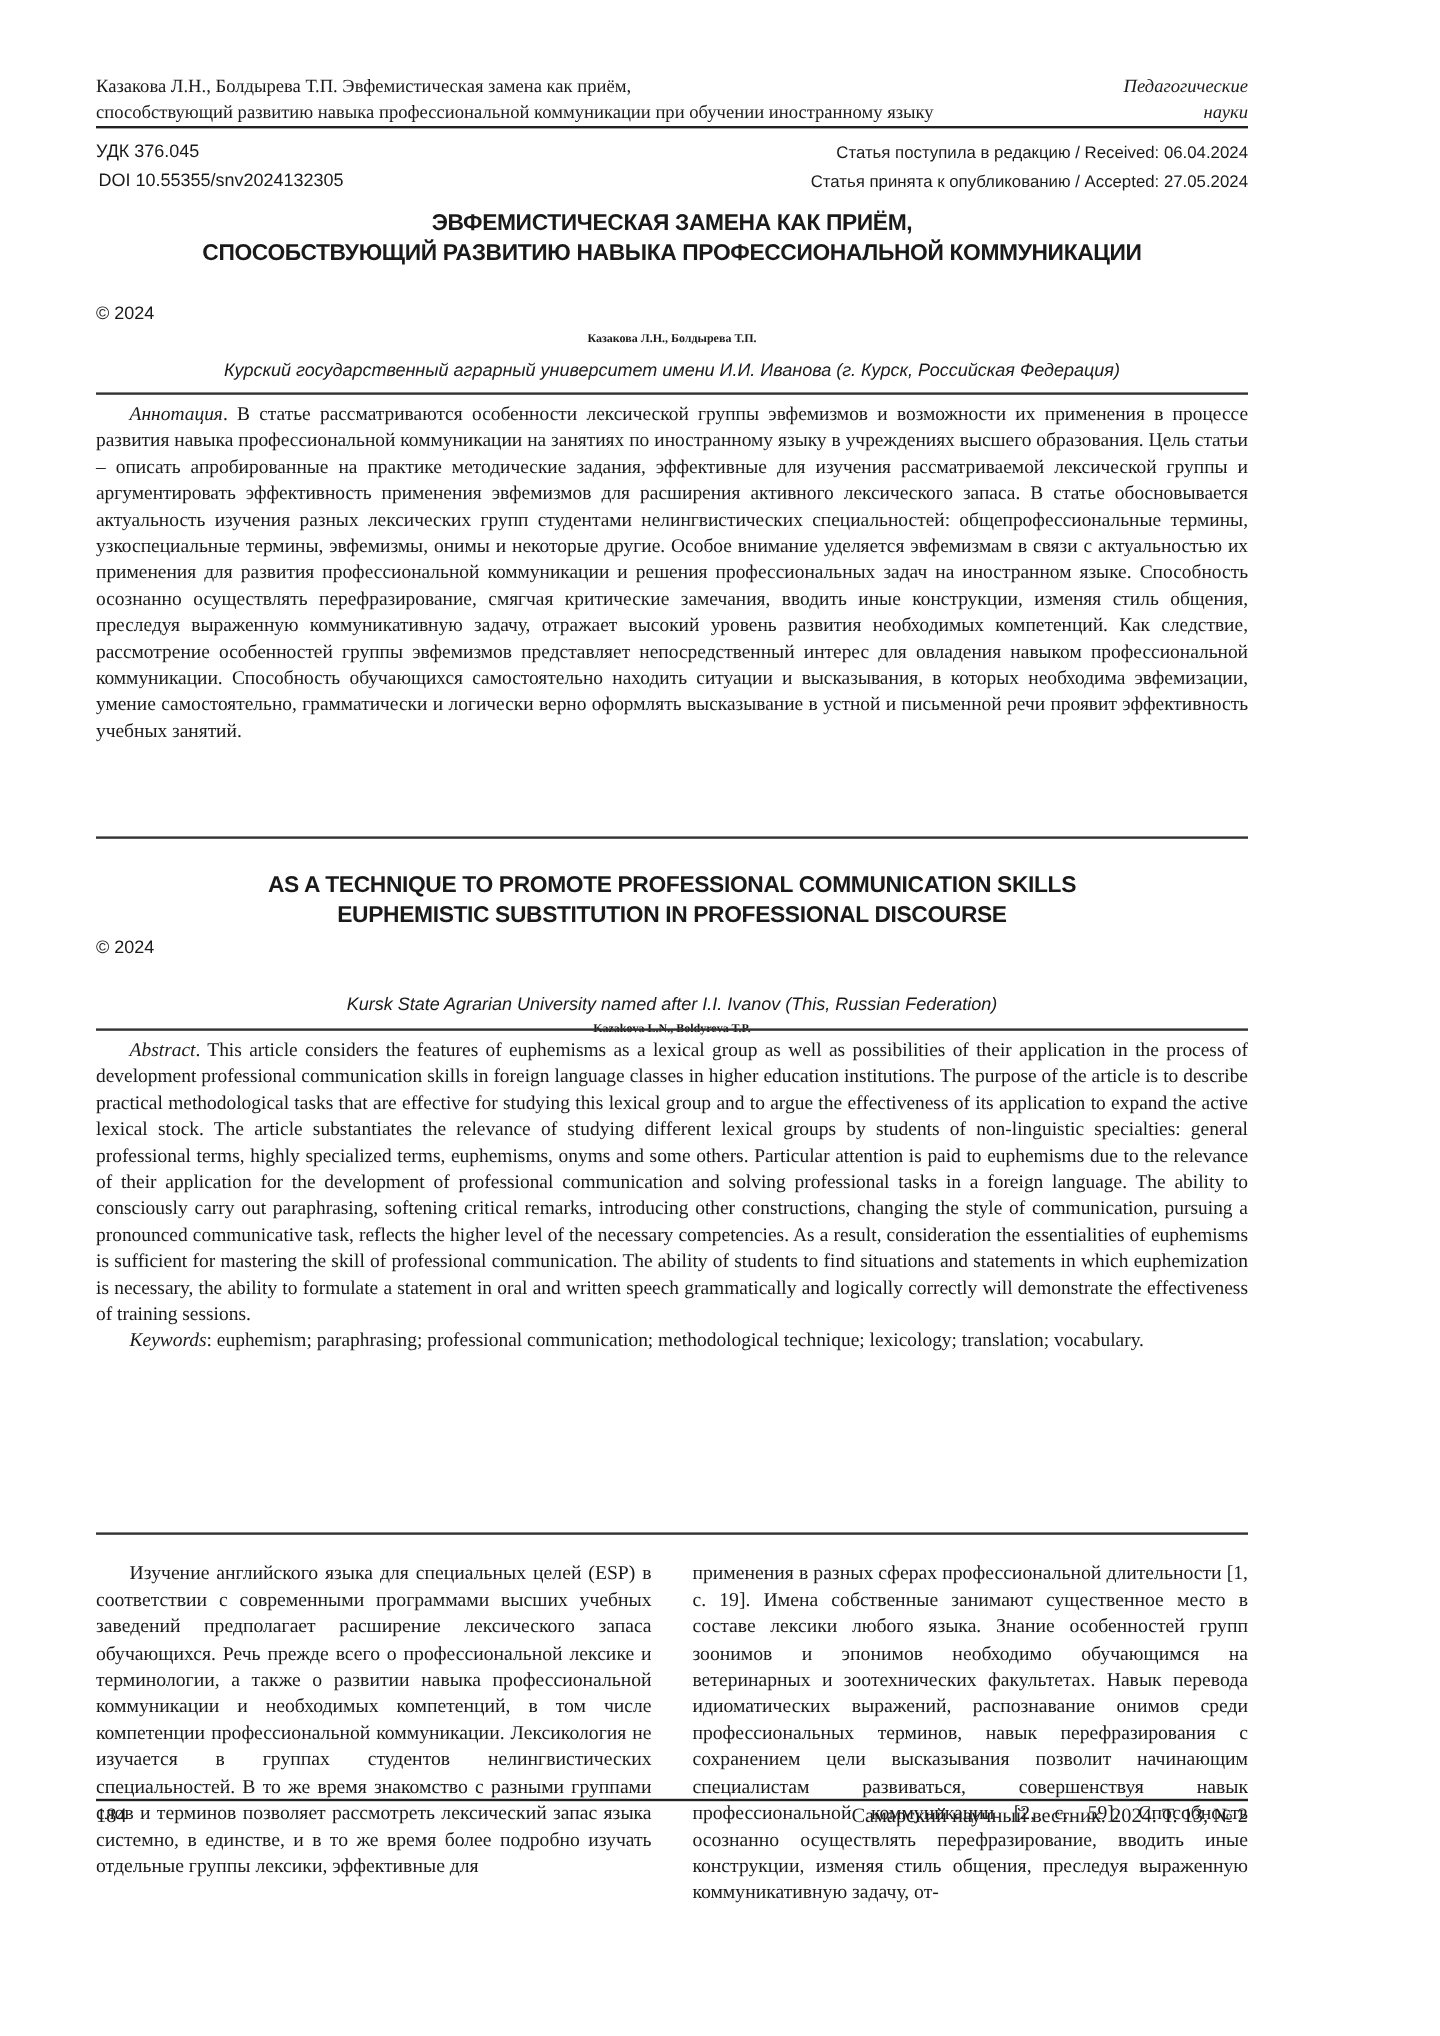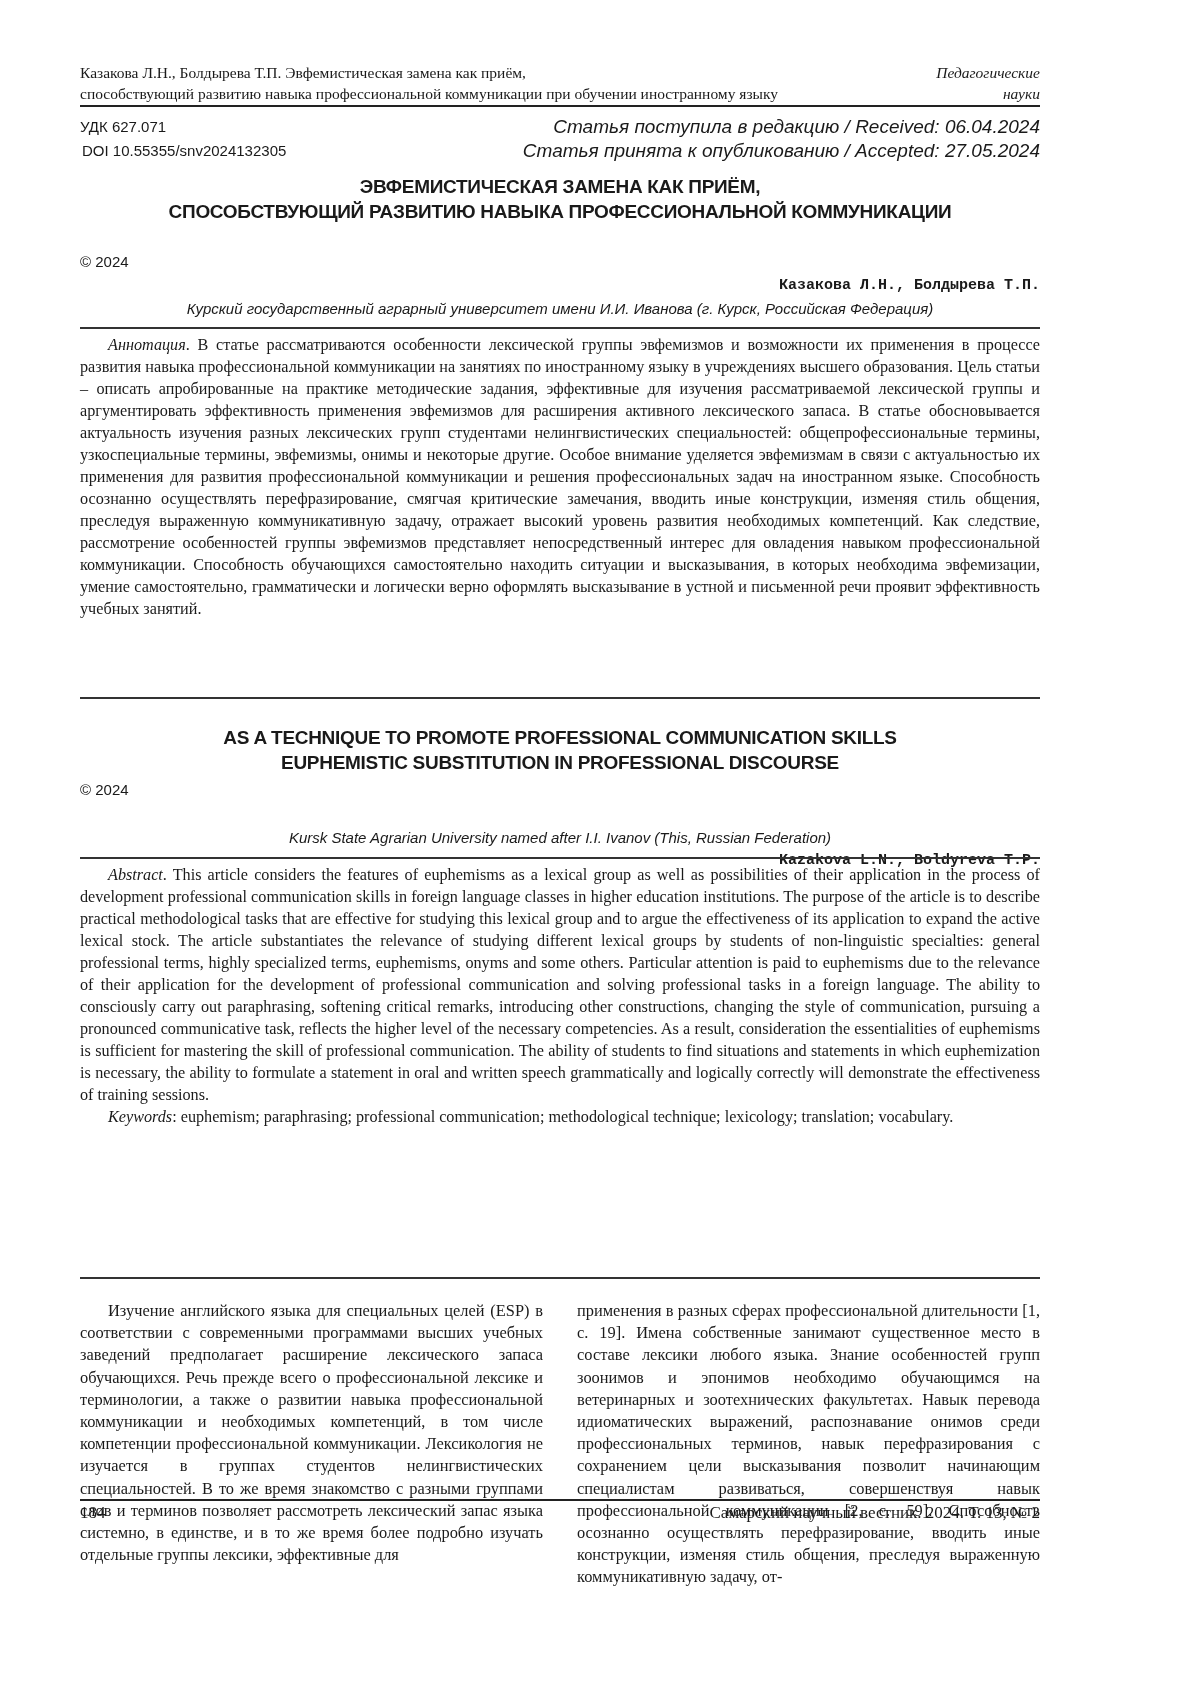--- a/index.html
+++ b/index.html
@@ -23,37 +23,37 @@
     position: absolute; left: 0; right: 0; top: 45px; height: 0;
     border-top: 2px solid #222;
   }
 
   .meta-row {
     position: absolute; left: 0; width: 960px;
     font-family: "Liberation Sans", "DejaVu Sans", sans-serif;
     font-size: 15px; line-height: 20px;
   }
   .meta-row .l { position: absolute; left: 0; }
-  .meta-row .r { position: absolute; right: 0; font-style: italic; font-size: 19px; }
+  .meta-row .r { position: absolute; right: 0; font-size: 14px; }
 
   .title {
     position: absolute; left: 0; width: 960px; text-align: center;
     font-family: "Liberation Sans", "DejaVu Sans", sans-serif;
     font-weight: bold; font-size: 19px; line-height: 25px;
     letter-spacing: -0.3px;
   }
   .copyright {
     position: absolute; left: 0;
     font-family: "Liberation Sans", "DejaVu Sans", sans-serif;
     font-size: 15px;
   }
   .authors {
-    position: absolute; left: 0; width: 960px; text-align: right;
-    font-family: Liberation Mono, monospace;
-    font-weight: bold; font-size: 15px;
+    position: absolute; left: 0; width: 960px; text-align: center;
+    font-family: Liberation Serif, serif;
+    font-weight: bold; font-size: 10px;
   }
   .affil {
     position: absolute; left: 0; width: 960px; text-align: center;
     font-family: "Liberation Sans", "DejaVu Sans", sans-serif;
     font-style: italic; font-size: 15px;
   }
   .hrule {
     position: absolute; left: 0; width: 960px; border-top: 2px solid #333; height: 0;
   }
   .abstract {
@@ -96,21 +96,21 @@
       <div>способствующий развитию навыка профессиональной коммуникации при обучении иностранному языку</div>
     </div>
     <div class="right">
       <div>Педагогические</div>
       <div>науки</div>
     </div>
     <div class="rule"></div>
   </div>
 
   <div class="meta-row" style="top:117px;">
-    <span class="l">УДК 627.071</span>
+    <span class="l">УДК 376.045</span>
     <span class="r">Статья поступила в редакцию / Received: 06.04.2024</span>
   </div>
   <div class="meta-row" style="top:141px;">
     <span class="l" style="left:2px;">DOI 10.55355/snv2024132305</span>
     <span class="r">Статья принята к опубликованию / Accepted: 27.05.2024</span>
   </div>
 
   <div class="title" style="top:174px;">
     <div>ЭВФЕМИСТИЧЕСКАЯ ЗАМЕНА КАК ПРИЁМ,</div>
     <div>СПОСОБСТВУЮЩИЙ РАЗВИТИЮ НАВЫКА ПРОФЕССИОНАЛЬНОЙ КОММУНИКАЦИИ</div>

